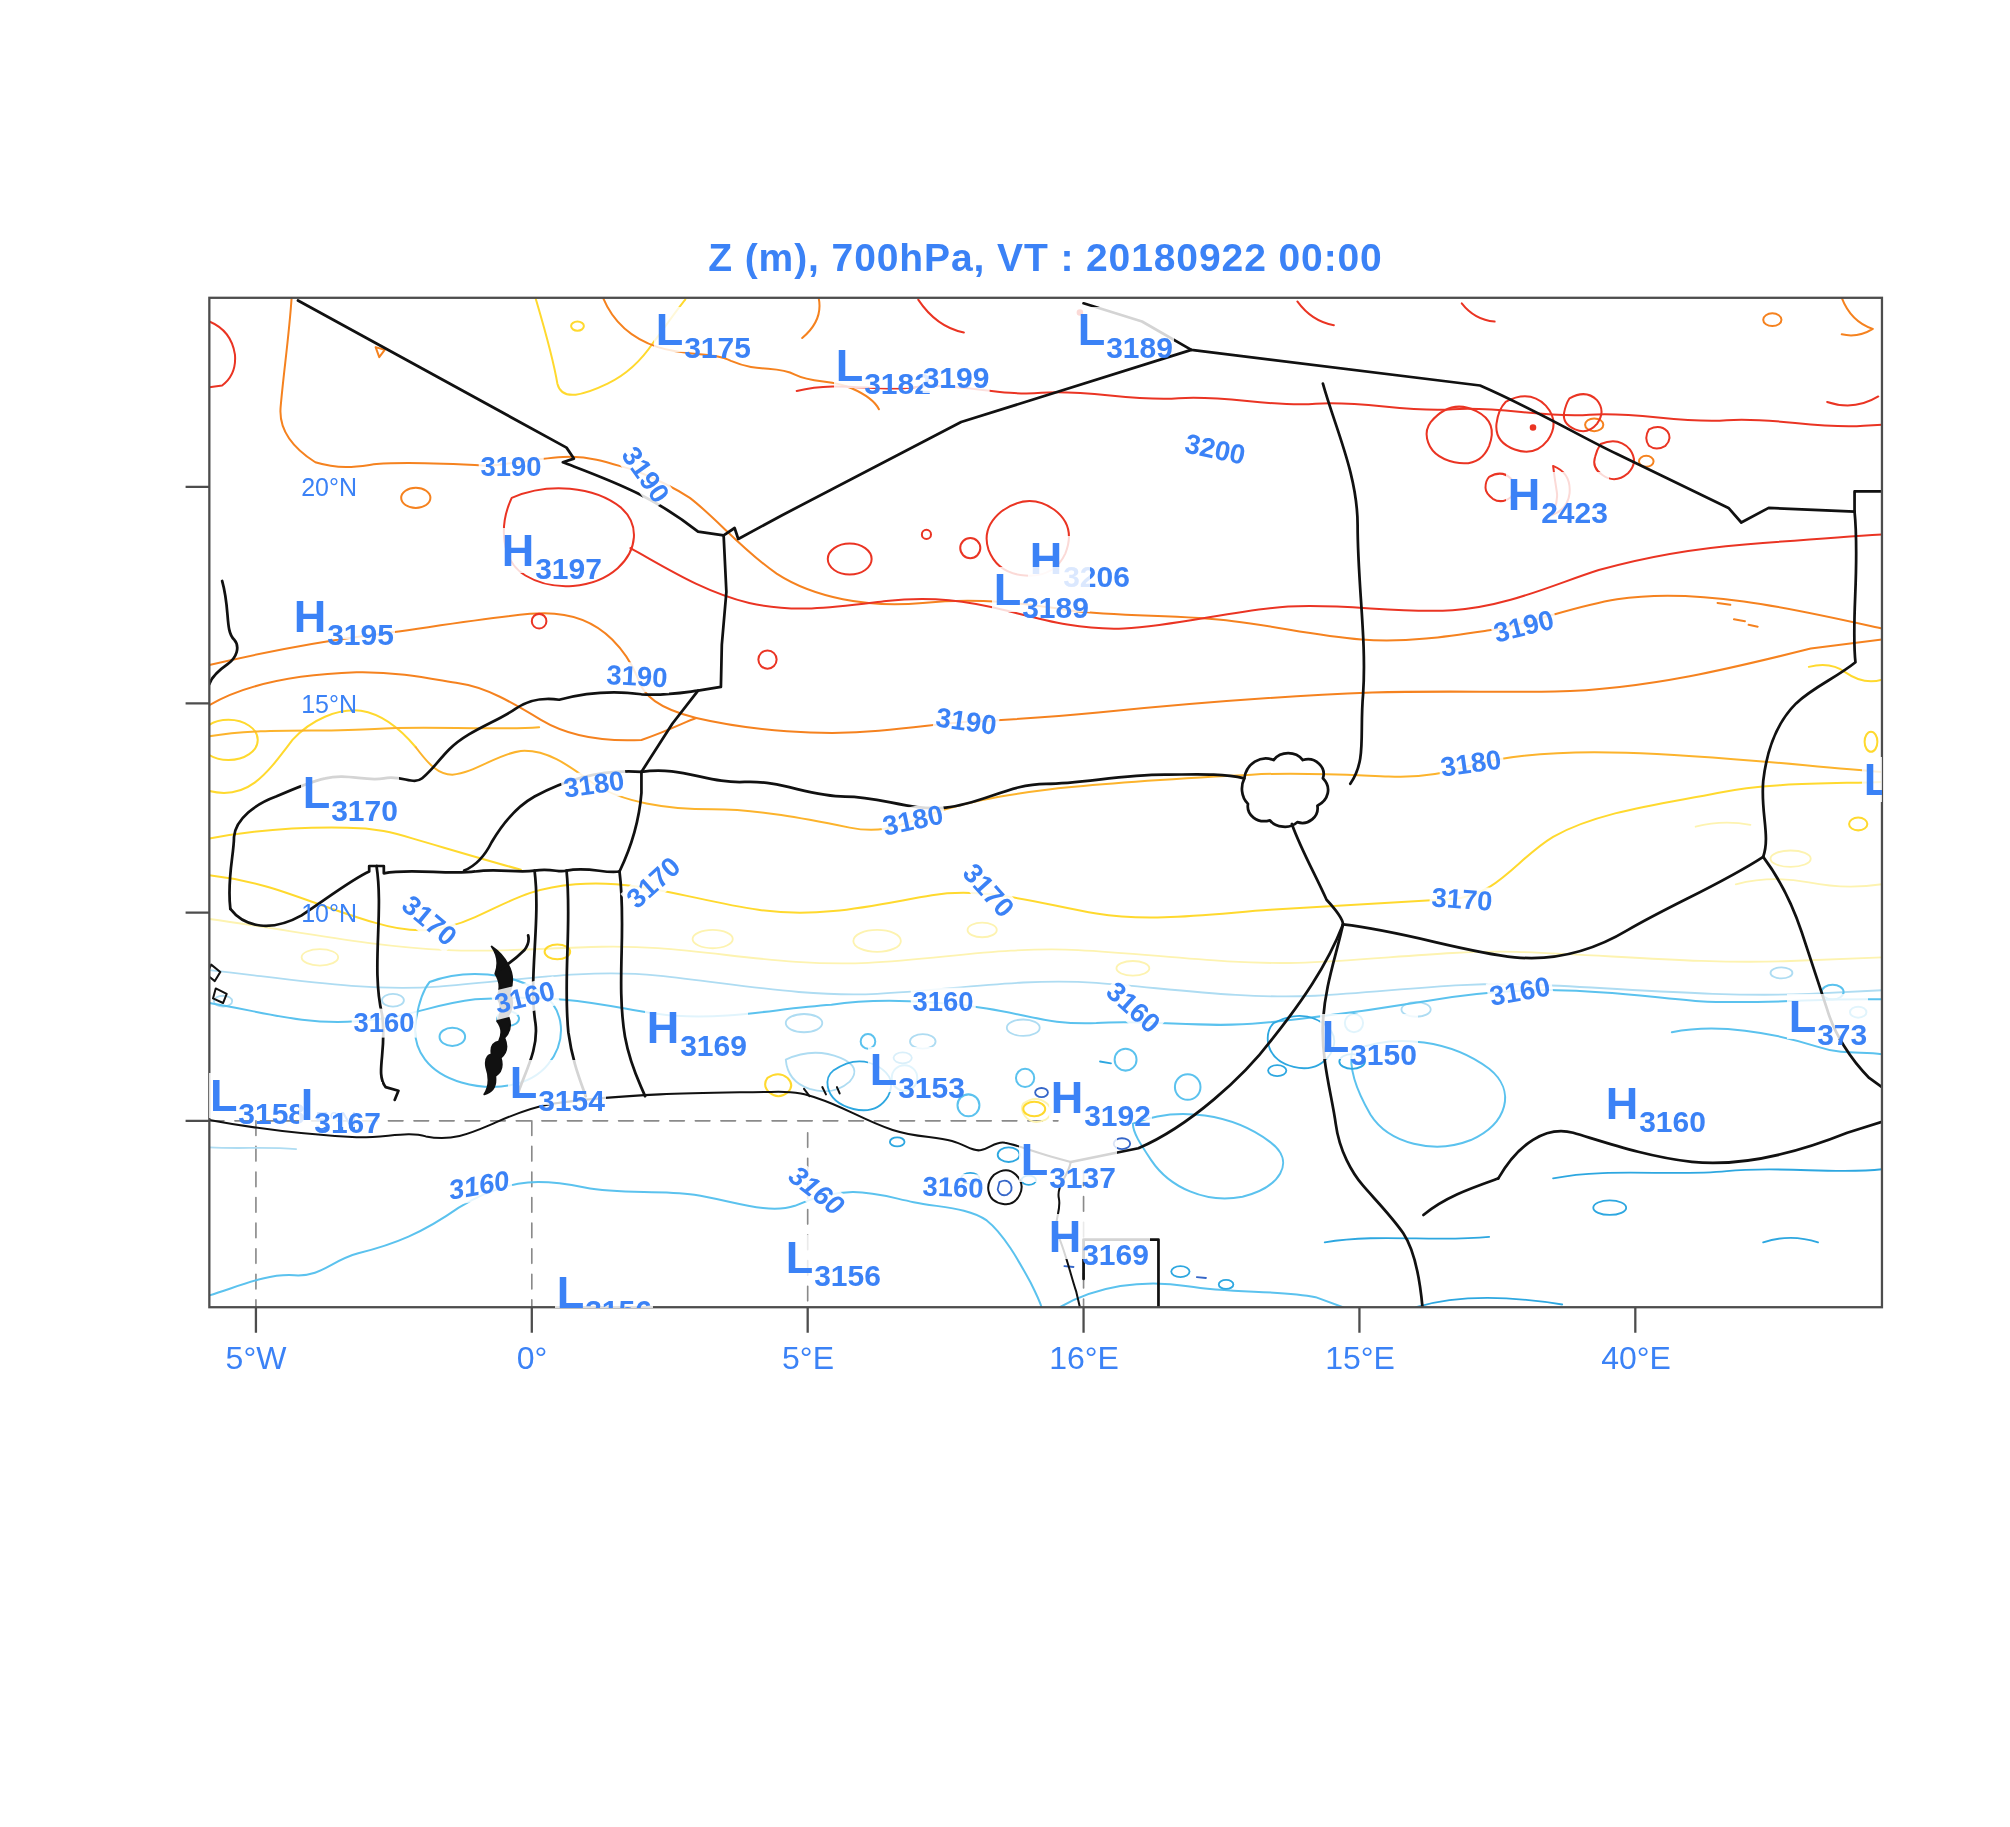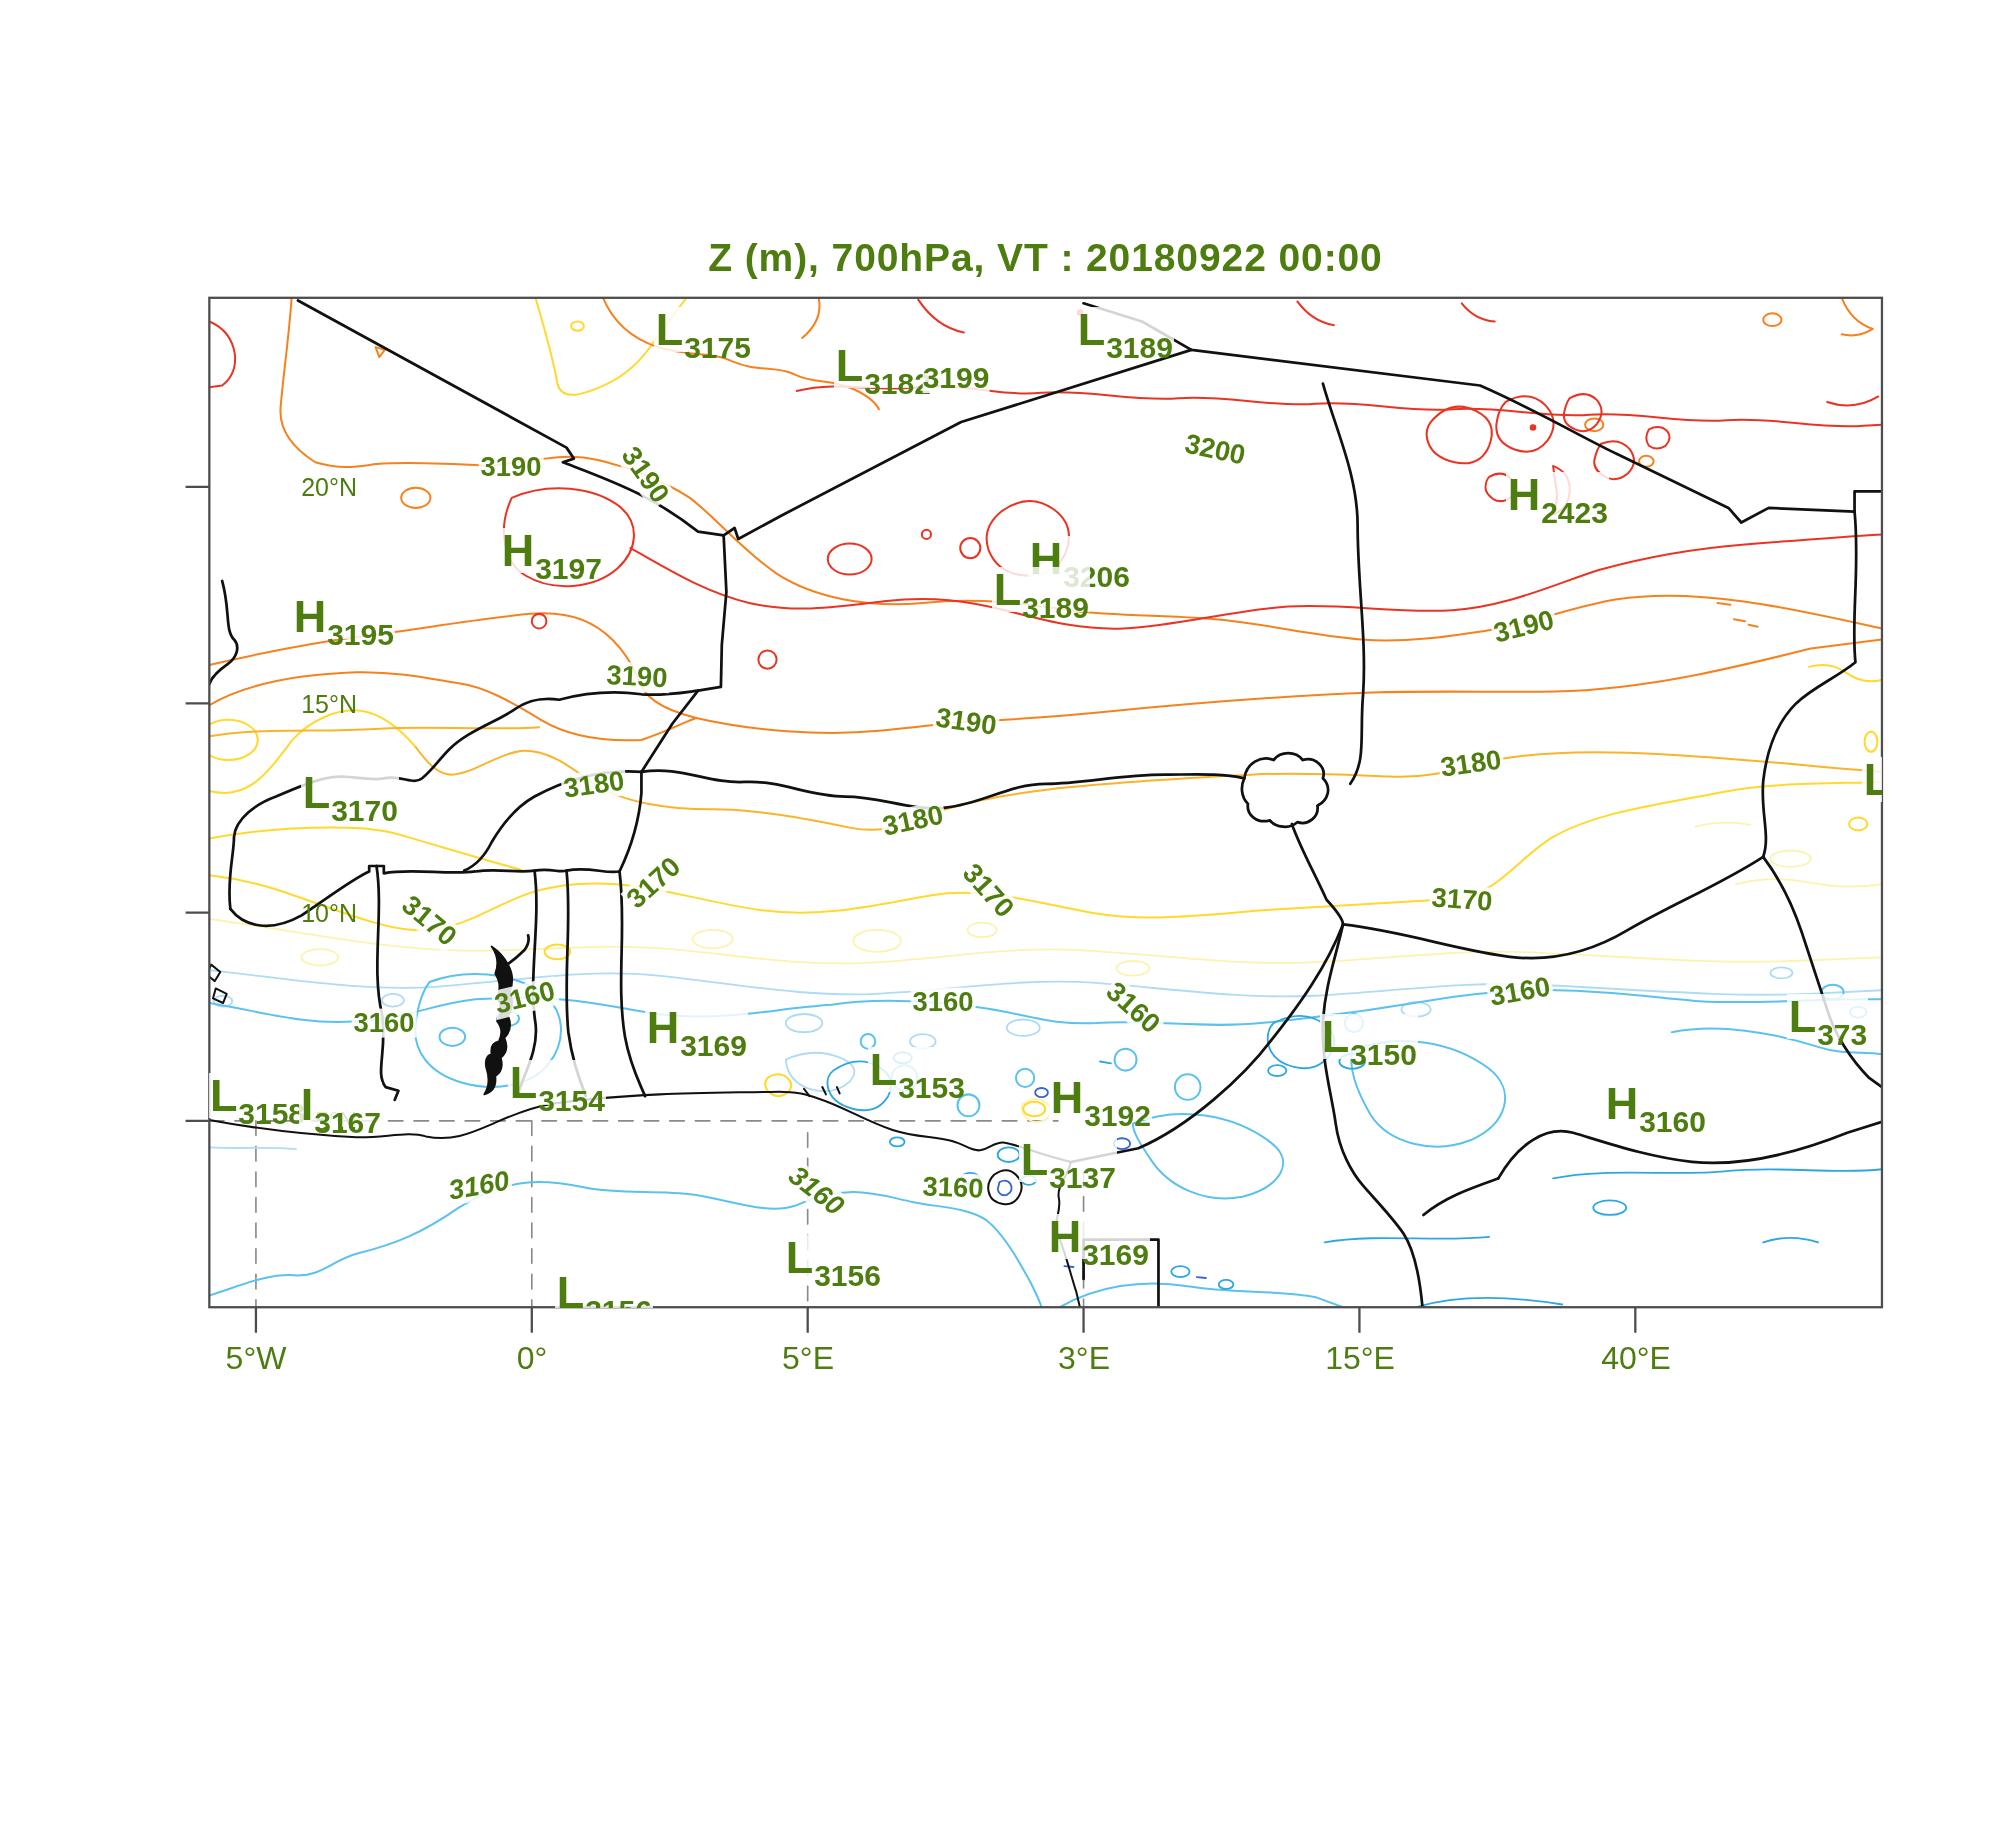--- a/index.html
+++ b/index.html
@@ -1,17 +1,17 @@
 <!DOCTYPE html>
 <html style="font-size:14.6px"><head>
 <meta charset="utf-8">
 <style>
   html,body{margin:0;padding:0;background:#fff;}
   .page{position:relative;width:2010px;height:1827px;background:#ffffff;overflow:hidden;
-        font-family:"Liberation Sans", sans-serif;color:#4d7c0f;}
+        font-family:"Liberation Sans", sans-serif;color:#3b82f6;}
   .title{position:absolute;left:209px;top:236px;width:1673px;text-align:center;
          font-size:39px;font-weight:bold;letter-spacing:0.9px;}
   .map-svg{position:absolute;left:0;top:0;}
   .map-area{position:absolute;left:209px;top:298px;width:1673px;height:1010px;overflow:hidden;}
   .center-marker{position:absolute;white-space:nowrap;line-height:1;background:rgba(255,255,255,.82);
                  padding:0 1.8px;}
   .center-marker .letter{font-size:45px;font-weight:bold;}
   .center-marker .sub{font-size:30px;font-weight:bold;position:relative;top:12.8px;left:0.9px;}
   .contour-label{position:absolute;font-size:27.4px;font-weight:bold;white-space:nowrap;
                  background:rgba(255,255,255,.85);padding:0 1.8px;line-height:1.05;
@@ -239,21 +239,21 @@
       <div class="lat-label" style="left: 183px; top: 704px;">15°N</div>
       <div class="lat-label" style="left: 183px; top: 913px;">10°N</div>
       <div class="lat-label" style="left: 183px; top: 1121px;">5°N</div>
     </div>
 
   <div>
 
   <div class="lon-label" style="left: 256px;">5°W</div>
       <div class="lon-label" style="left: 532px;">0°</div>
       <div class="lon-label" style="left: 808px;">5°E</div>
-      <div class="lon-label" style="left: 1084px;">3°E</div>
+      <div class="lon-label" style="left: 1084px;">16°E</div>
       <div class="lon-label" style="left: 1360px;">15°E</div>
       <div class="lon-label" style="left: 1636px;">40°E</div>
     </div>
 
   <div class="map-area">
     <div>
 
     <div class="center-marker" style="left: 445px; top: 9.1px;">
           <span class="letter">L</span><span class="sub">3175</span>
         </div>

